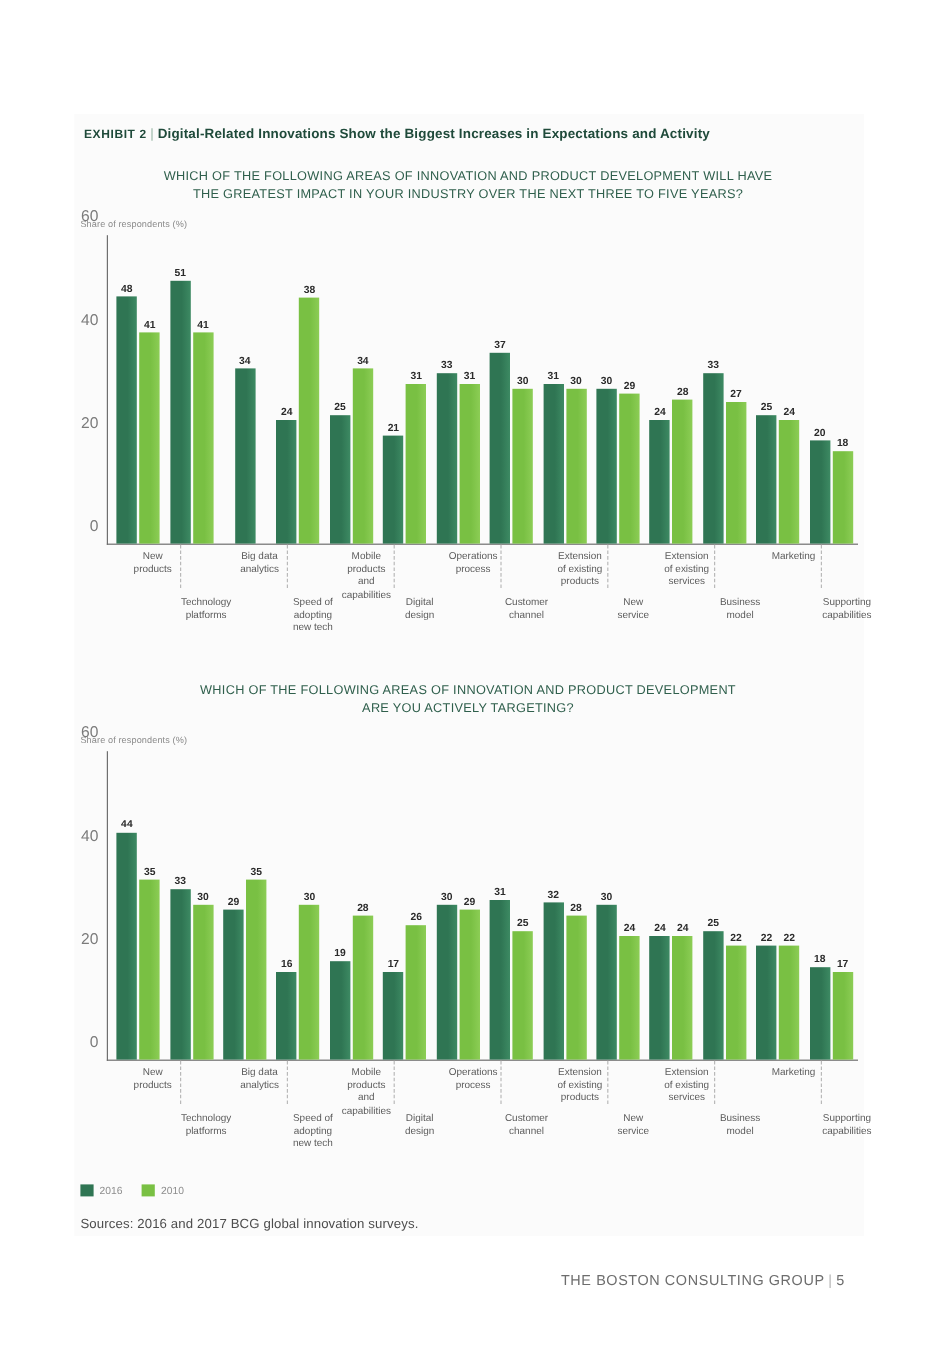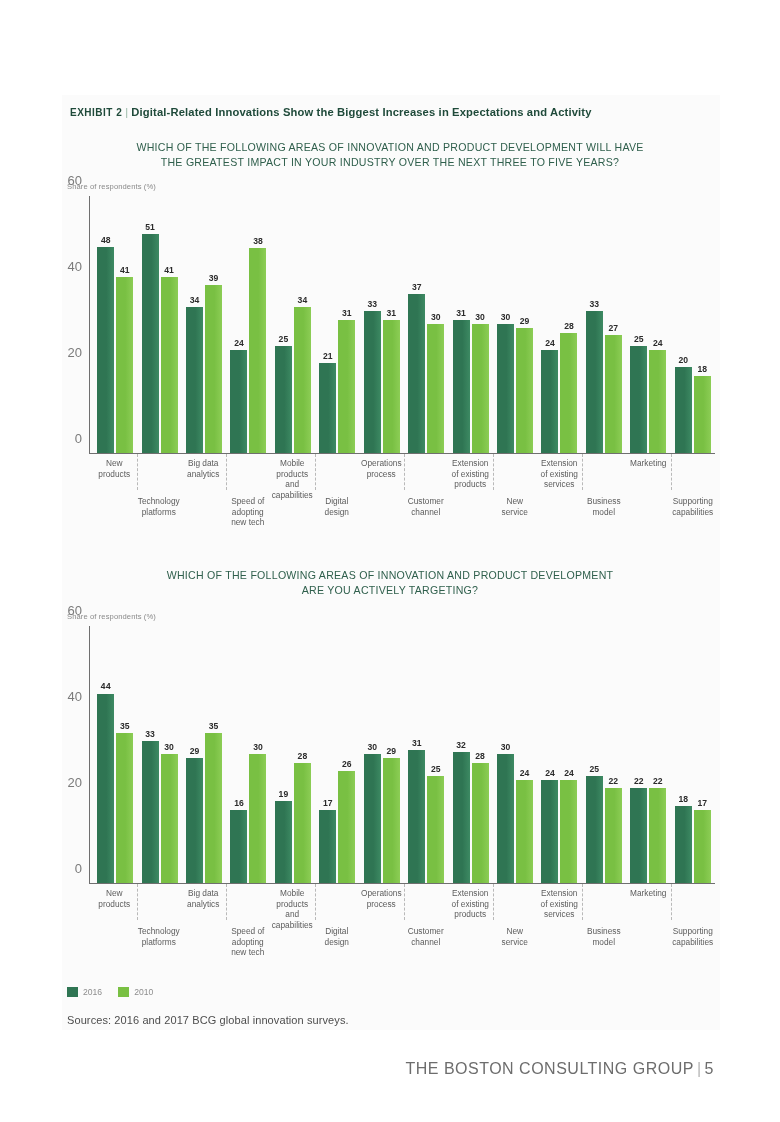--- a/index.html
+++ b/index.html
@@ -152,21 +152,21 @@
     margin-bottom: 2px;
     font-size: 8.6px;
     font-weight: bold;
     color: #2b2b2b;
     white-space: nowrap;
   }
 
   
   .cats {
     position: relative;
-    margin-left: 25px;
+    margin-left: 38px;
     width: 623px;
     height: 78px;
   }
   .catrow {
     position: absolute;
     left: 0;
     width: 100%;
     display: flex;
   }
   .catrow.top { top: 4px; }
@@ -218,23 +218,23 @@
     position: absolute;
     left: 67px;
     top: 1014px;
     font-size: 11px;
     color: #4d4d4d;
     letter-spacing: 0.1px;
   }
 
   .footer {
     position: absolute;
-    right: 66px;
+    right: 76px;
     top: 1060px;
-    font-size: 16px;
+    font-size: 12px;
     color: #6d6d6d;
     letter-spacing: 0.5px;
     white-space: nowrap;
   }
   .footer .sep-bar { color: #b5b5b5; padding: 0 3px; }
   .footer .pg { color: #6d6d6d; }
 </style>
 </head>
 <body>
 
@@ -275,25 +275,20 @@
             <div class="barwrap">
               <div class="bar y2017" style="height: 176.3px;">
                 <span class="vlabel">41</span>
               </div>
             </div>
           </div>
           <div class="group">
             <div class="barwrap">
               <div class="bar y2016" style="height: 146.2px;">
                 <span class="vlabel">34</span>
-              </div>
-            </div>
-            <div class="barwrap">
-              <div class="bar y2017" style="height: 167.7px;">
-                <span class="vlabel">39</span>
               </div>
             </div>
           </div>
           <div class="group">
             <div class="barwrap">
               <div class="bar y2016" style="height: 103.2px;">
                 <span class="vlabel">24</span>
               </div>
             </div>
             <div class="barwrap">

